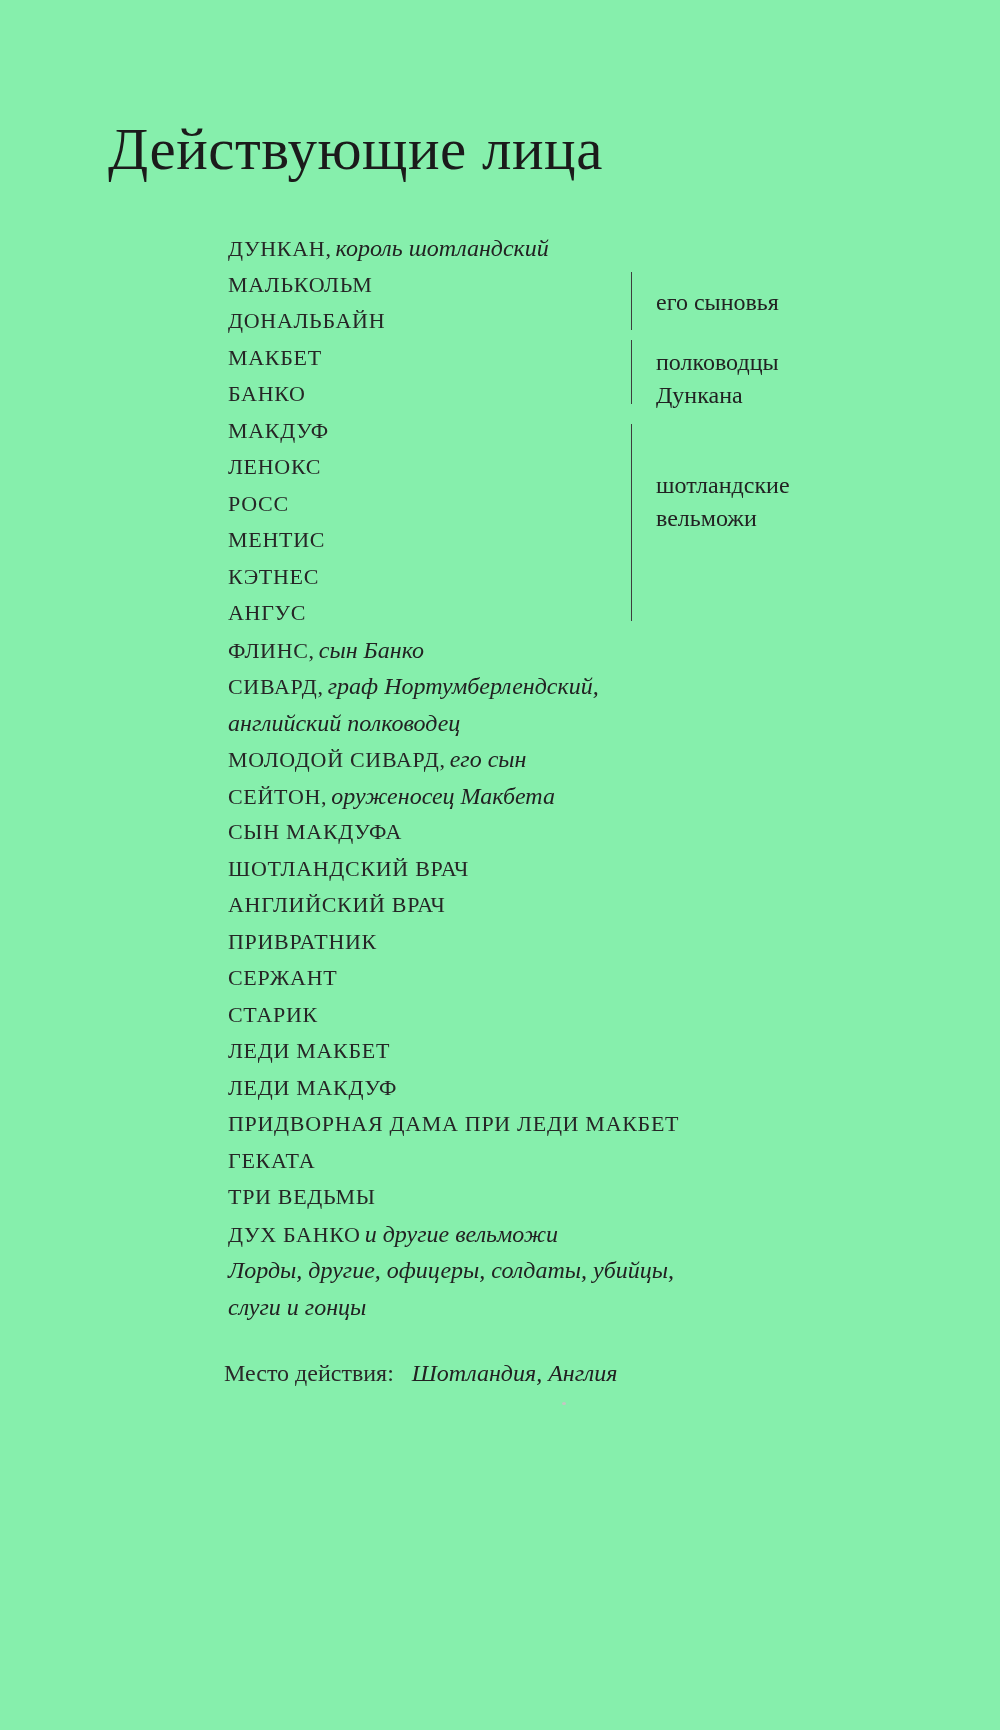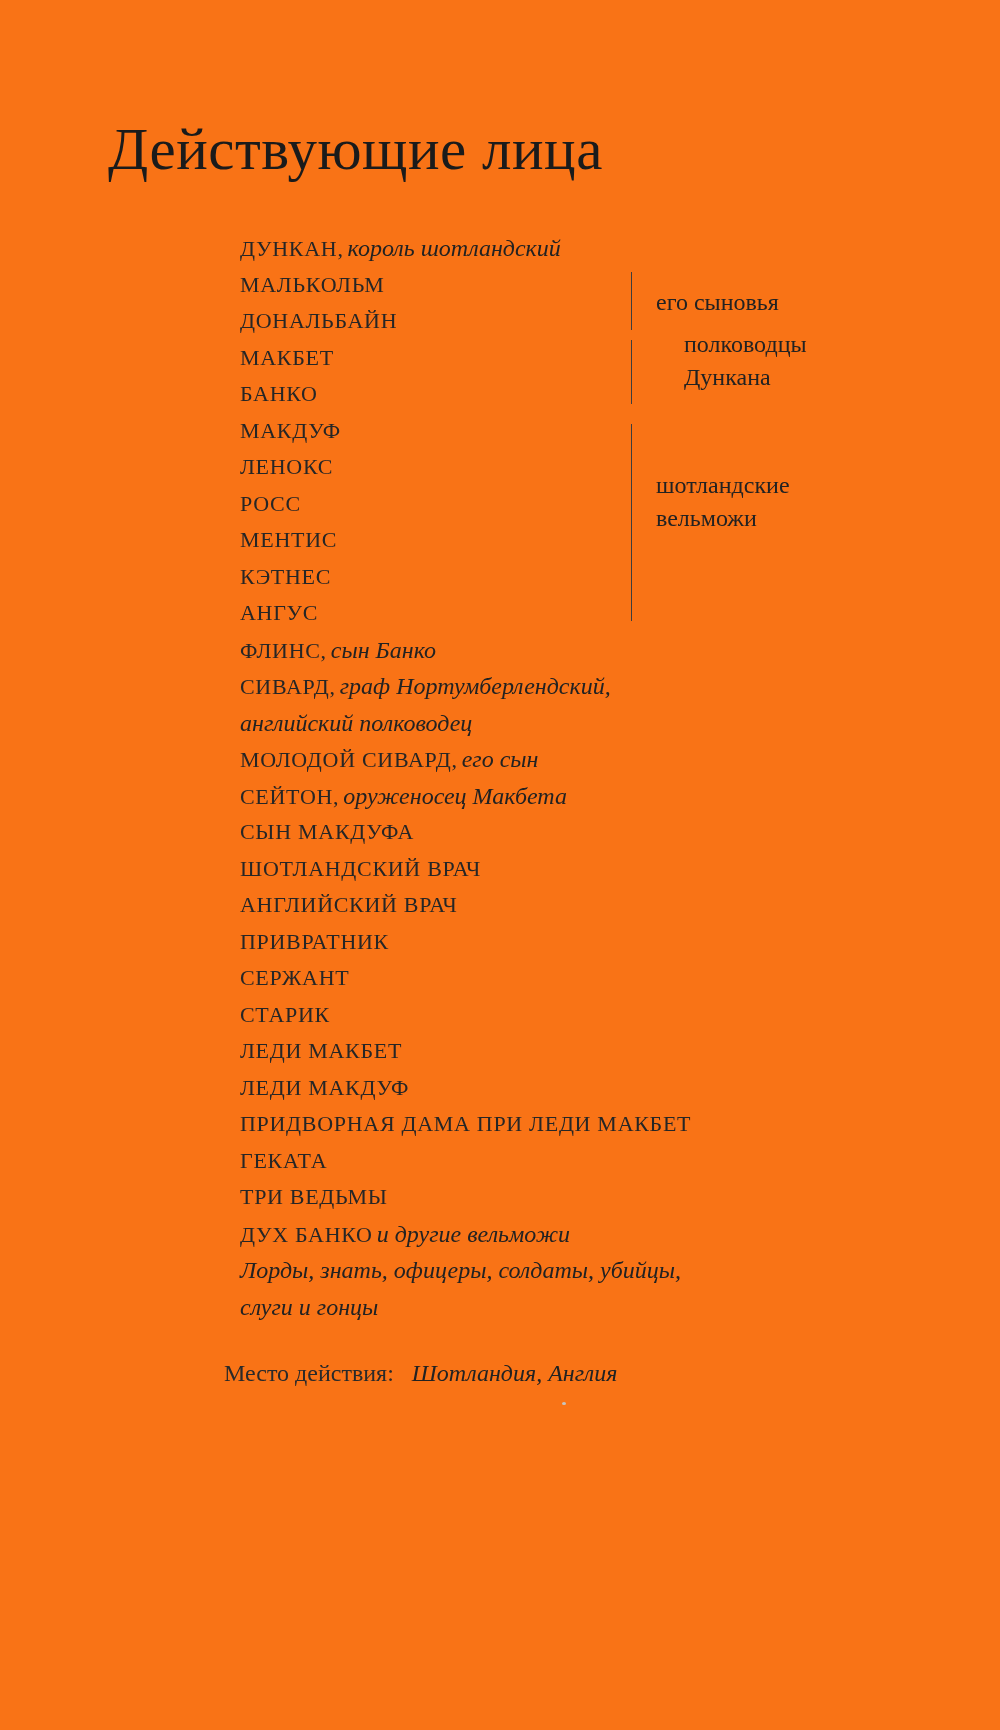--- a/index.html
+++ b/index.html
@@ -1,40 +1,40 @@
 <!DOCTYPE html>
 <html><head>
 <meta charset="utf-8">
 <style>
   html,body { margin:0; padding:0; }
   .page {
     position:relative; width:1000px; height:1730px;
-    background:#f97316; color:#242424; overflow:hidden;
+    background:#86efac; color:#242424; overflow:hidden;
     font-family:"Liberation Serif", serif;
   }
   .title {
     position:absolute; left:108px; top:114px;
     font-size:59px; line-height:1.2; color:#1b1b1b; letter-spacing:0.5px;
     white-space:nowrap;
   }
-  .cast { position:absolute; left:240px; top:230px; width:620px; }
+  .cast { position:absolute; left:228px; top:230px; width:620px; }
   .line { height:36.5px; line-height:36.5px; white-space:nowrap; }
   .caps { font-size:22px; letter-spacing:0.7px; color:#262626; }
   .it   { font-size:24px; font-style:italic; color:#222; }
   .bracket { position:absolute; left:631px; width:1px; background:#3d3d3d; }
   .bracket.b1 { top:272px; height:58px; }
   .bracket.b2 { top:340px; height:64px; }
   .bracket.b3 { top:424px; height:197px; }
   .group-label {
     position:absolute; left:656px;
     font-size:24px; line-height:33px; color:#222;
     white-space:nowrap;
   }
   .g1 { top:286px; }
-  .g2 { top:328px;margin-left:28px; }
+  .g2 { top:346px; }
   .g3 { top:469px; }
   .place { position:absolute; left:224px; top:1356px; line-height:34px; white-space:nowrap; }
   .place .roman { font-size:24px; font-style:normal; color:#2a2a2a;margin-top:29px; }
   .place .it { margin-left:18px; }
   .speck {
     position:absolute; left:562px; top:1402px; width:4px; height:3px;
     background:#c6c6c2; border-radius:50%;
   }
 </style>
 </head>
@@ -66,21 +66,21 @@
       <div class="line"><span class="caps">АНГЛИЙСКИЙ ВРАЧ</span></div>
       <div class="line"><span class="caps">ПРИВРАТНИК</span></div>
       <div class="line"><span class="caps">СЕРЖАНТ</span></div>
       <div class="line"><span class="caps">СТАРИК</span></div>
       <div class="line"><span class="caps">ЛЕДИ МАКБЕТ</span></div>
       <div class="line"><span class="caps">ЛЕДИ МАКДУФ</span></div>
       <div class="line"><span class="caps">ПРИДВОРНАЯ ДАМА ПРИ ЛЕДИ МАКБЕТ</span></div>
       <div class="line"><span class="caps">ГЕКАТА</span></div>
       <div class="line"><span class="caps">ТРИ ВЕДЬМЫ</span></div>
       <div class="line"><span class="caps">ДУХ БАНКО</span> <span class="it">и другие вельможи</span></div>
-      <div class="line"><span class="it">Лорды, знать, офицеры, солдаты, убийцы,</span></div>
+      <div class="line"><span class="it">Лорды, другие, офицеры, солдаты, убийцы,</span></div>
       <div class="line"><span class="it">слуги и гонцы</span></div>
     </div>
 
   <div class="bracket b1"></div>
   <div class="bracket b2"></div>
   <div class="bracket b3"></div>
 
   <div class="group-label g1">
     <div>его сыновья</div>
     <div></div>

